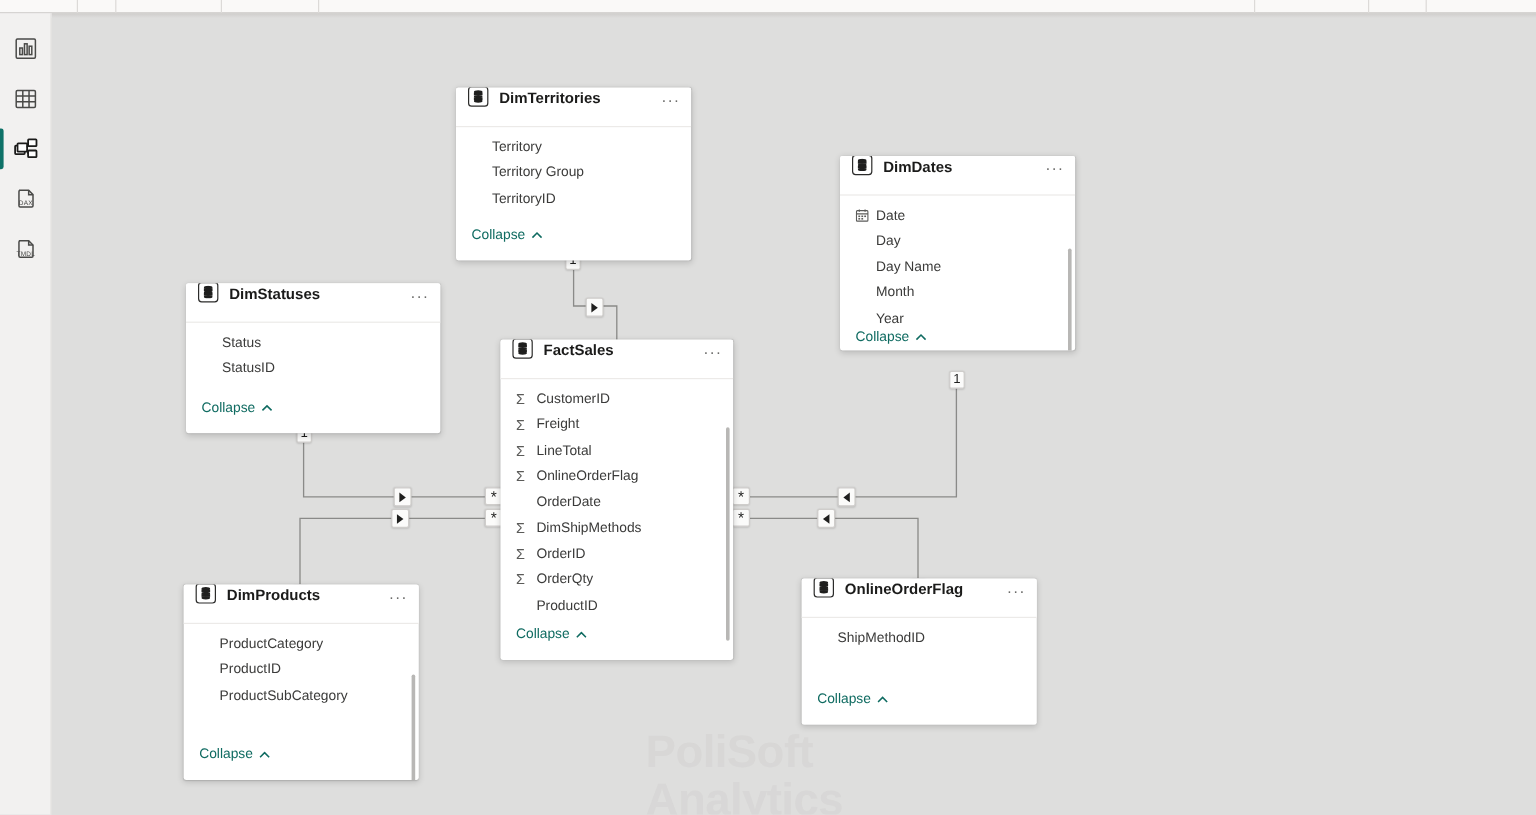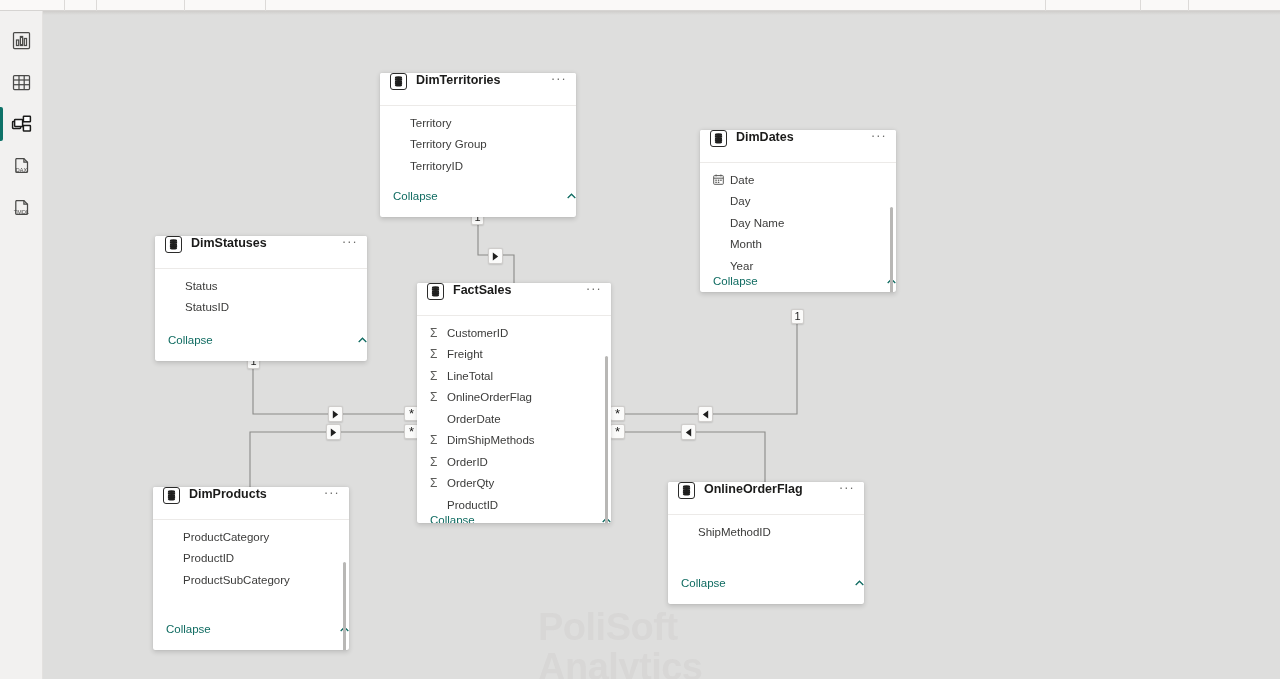--- a/index.html
+++ b/index.html
@@ -85,22 +85,22 @@
   .tcard {
     position: absolute;
     background: #ffffff;
     border-radius: 2px;
     box-shadow: 0 1.5px 5px rgba(0,0,0,0.16), 0 0 1px rgba(0,0,0,0.12);
     overflow: hidden;
     display: flex; flex-direction: column;
   }
   .tcard-head {
     height: 33px; flex: 0 0 33px;
-    display: flex; align-items: flex-start;
-    padding: 0 9px 0 10px;
+    display: flex; align-items: flex-end;
+    padding: 0 9px 16px 10px;
     border-bottom: 1px solid #eceaE8;
     background: #fff;
     cursor: move;
   }
   .tbl-ico {
     width: 17px; height: 17px; flex: 0 0 17px;
     border: 1.3px solid #2b2b2a; border-radius: 3px;
     display: flex; align-items: center; justify-content: center;
     margin-right: 9px;
   }
@@ -122,21 +122,21 @@
   }
   .fld .fico { width: 13px; flex: 0 0 13px; display: flex; align-items: center; }
   .fld .fico.sigma { font-size: 12px; color: #5b5b59; font-weight: 400; }
   .fld .fico svg { width: 11px; height: 11px; }
   .fld .fname { padding-left: 4px; }
   .fld.noico .fname { padding-left: 17px; }
   .tcard-foot {
     flex: 0 0 26px; height: 26px;
     display: flex; align-items: center;
     padding: 0 0 17px 13px;
-    font-size: 11.5px; color: #0f6b61; cursor: pointer; justify-content: space-between;
+    font-size: 11.5px; color: #0f6b61; cursor: pointer;
   }
   .tcard-foot .chev { margin-left: 5px; display: flex; align-items: center; }
   .tcard-foot .chev svg { width: 9px; height: 6px; stroke: #0f6b61; fill: none; stroke-width: 1.3; }
   .vscroll {
     position: absolute; right: 3px; width: 3px;
     background: #b8b7b5; border-radius: 2px;
   }
 </style>
 </head>
 <body>
@@ -365,21 +365,21 @@
       </div>
       <div class="tcard-foot">
         <span>Collapse</span>
         <span class="chev">
        <svg viewBox="0 0 9 6">
             <path d="M0.7 5 L4.5 1.2 L8.3 5"></path>
           </svg>
         </span>
       </div>
     </div>
-    <div class="tcard" style="left: 374px; top: 268px; width: 194px; height: 240px;">
+    <div class="tcard" style="left: 374px; top: 268px; width: 194px; height: 267px;">
       <div class="tcard-head">
         <span class="tbl-ico">
           <svg viewBox="0 0 9 11">
   <ellipse cx="4.5" cy="1.6" rx="3.6" ry="1.4" fill="#1f1f1e"></ellipse>
   <rect x="0.9" y="2.2" width="7.2" height="2.3" fill="#1f1f1e"></rect>
   <ellipse cx="4.5" cy="5.5" rx="3.6" ry="1.4" fill="#1f1f1e"></ellipse>
   <rect x="0.9" y="6.1" width="7.2" height="2.3" fill="#1f1f1e"></rect>
   <ellipse cx="4.5" cy="9.2" rx="3.6" ry="1.4" fill="#1f1f1e"></ellipse>
           </svg>
         </span>

